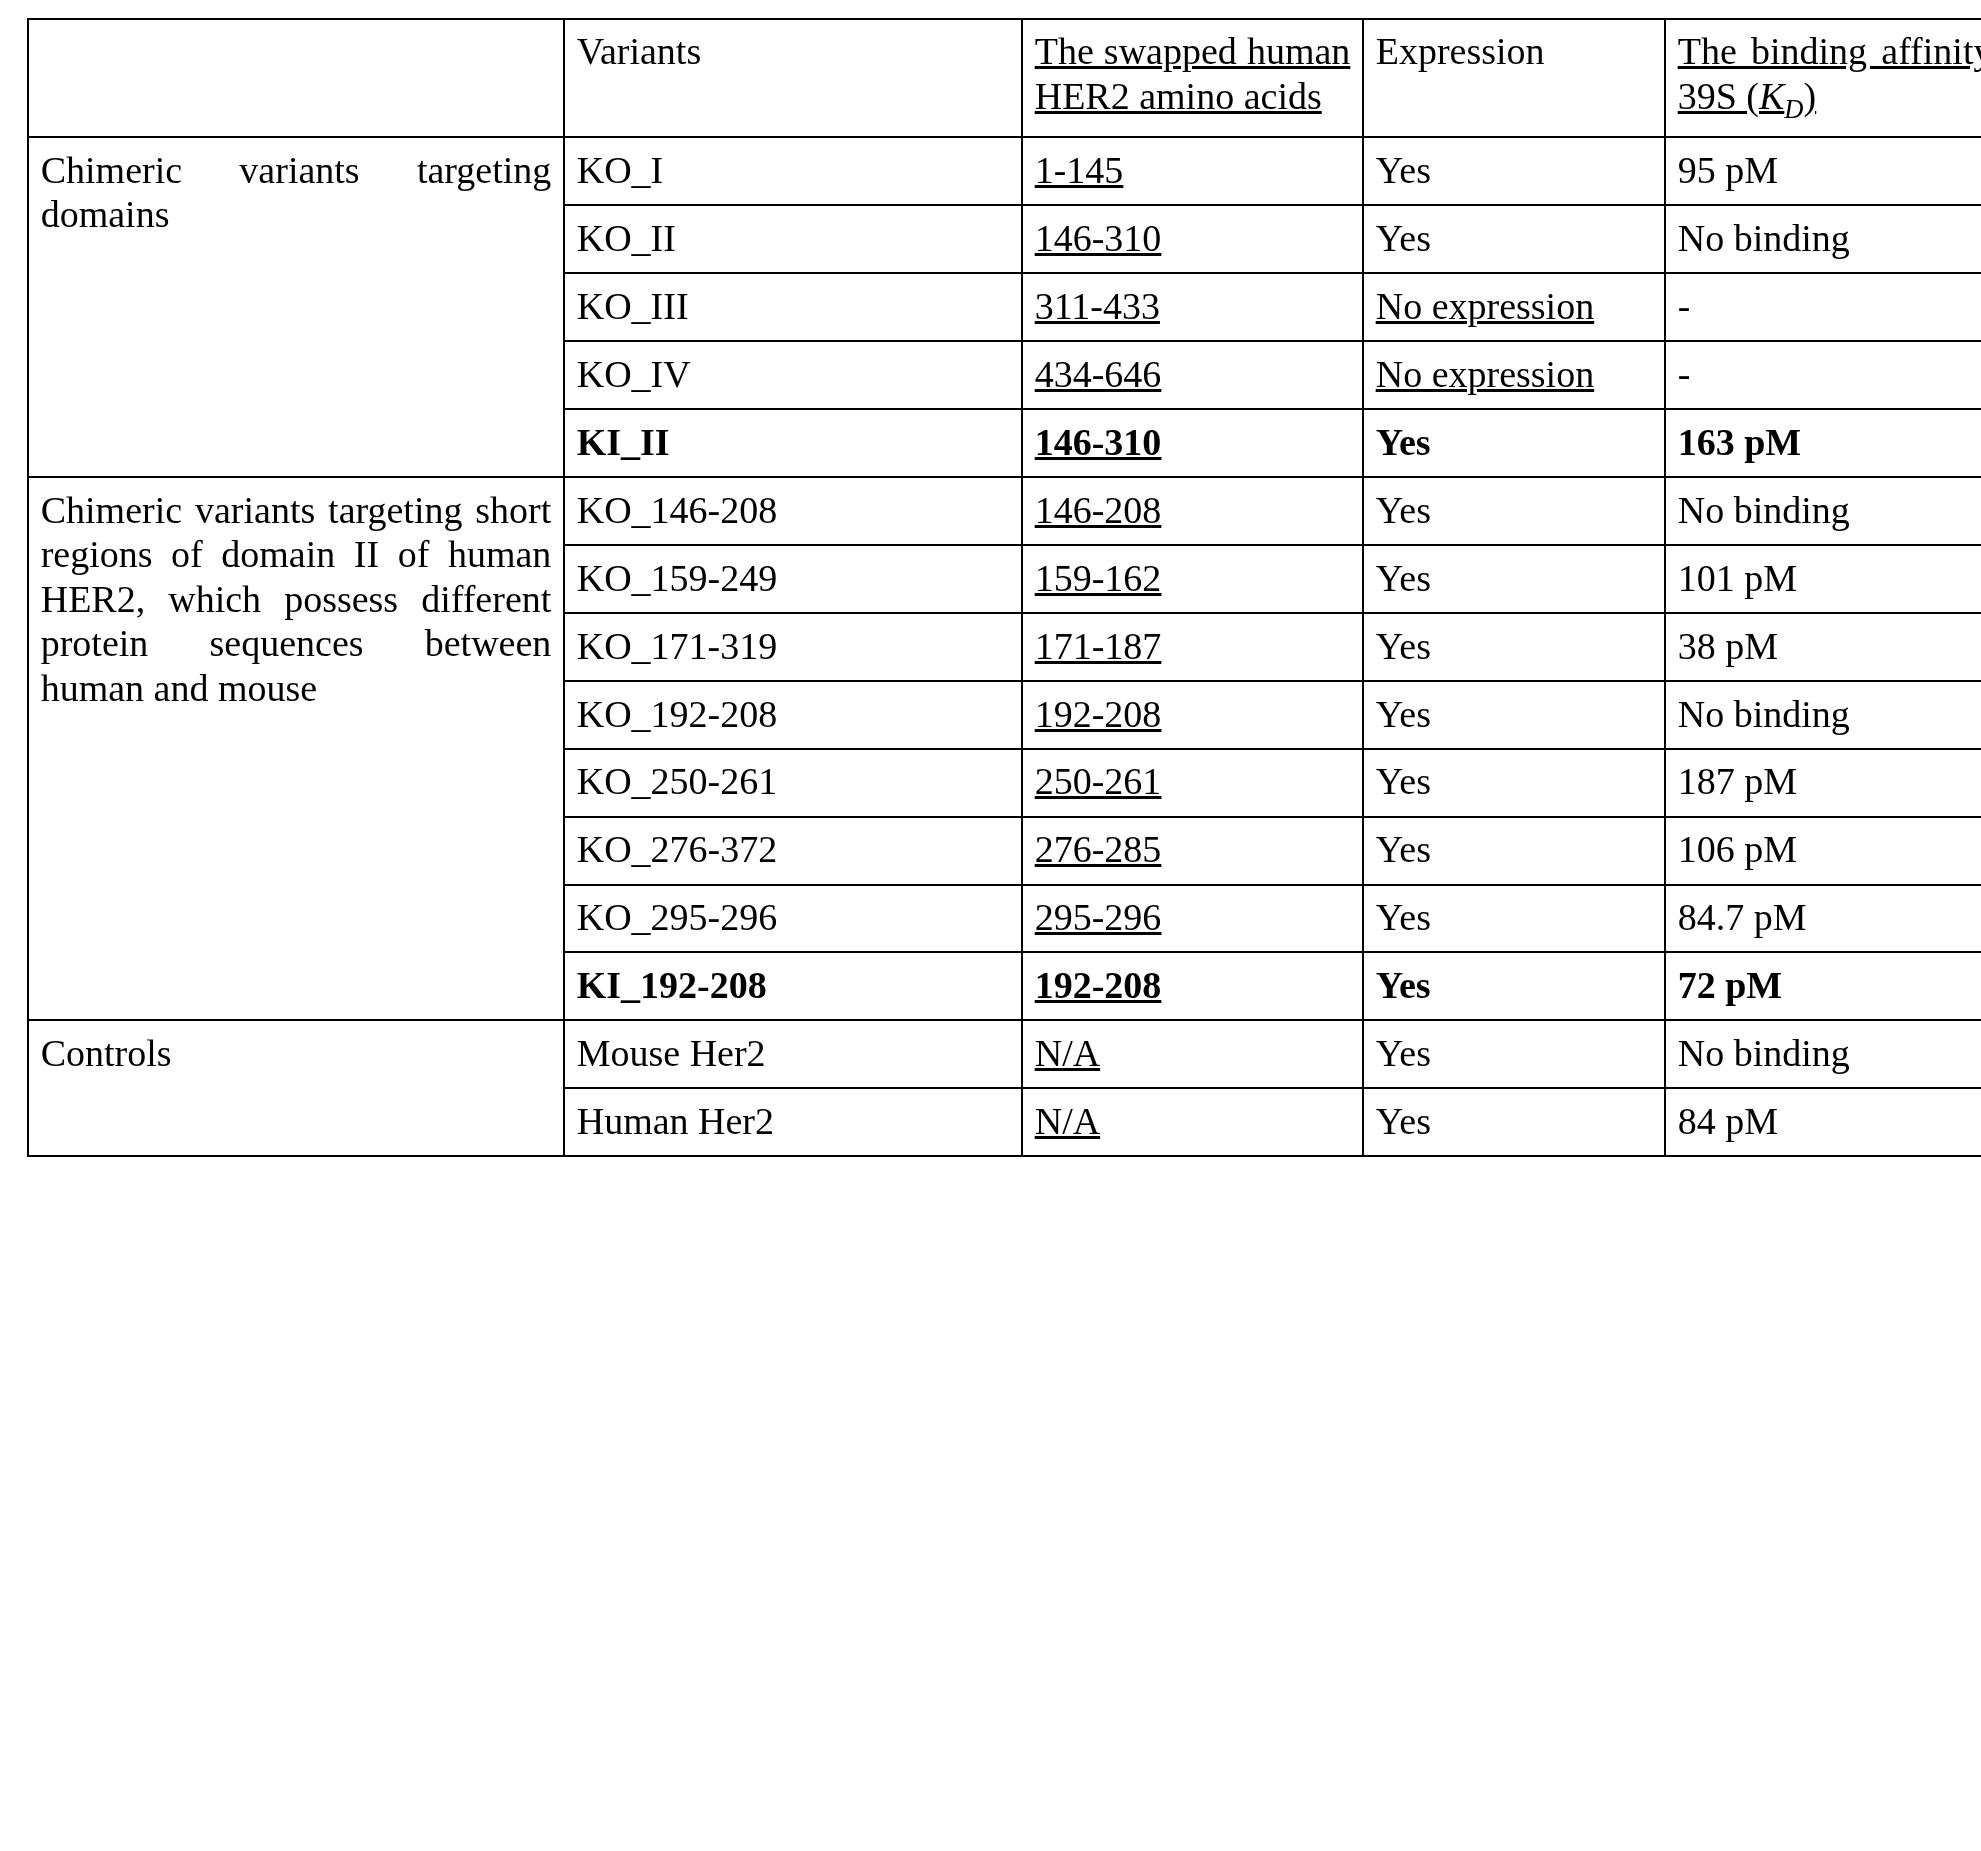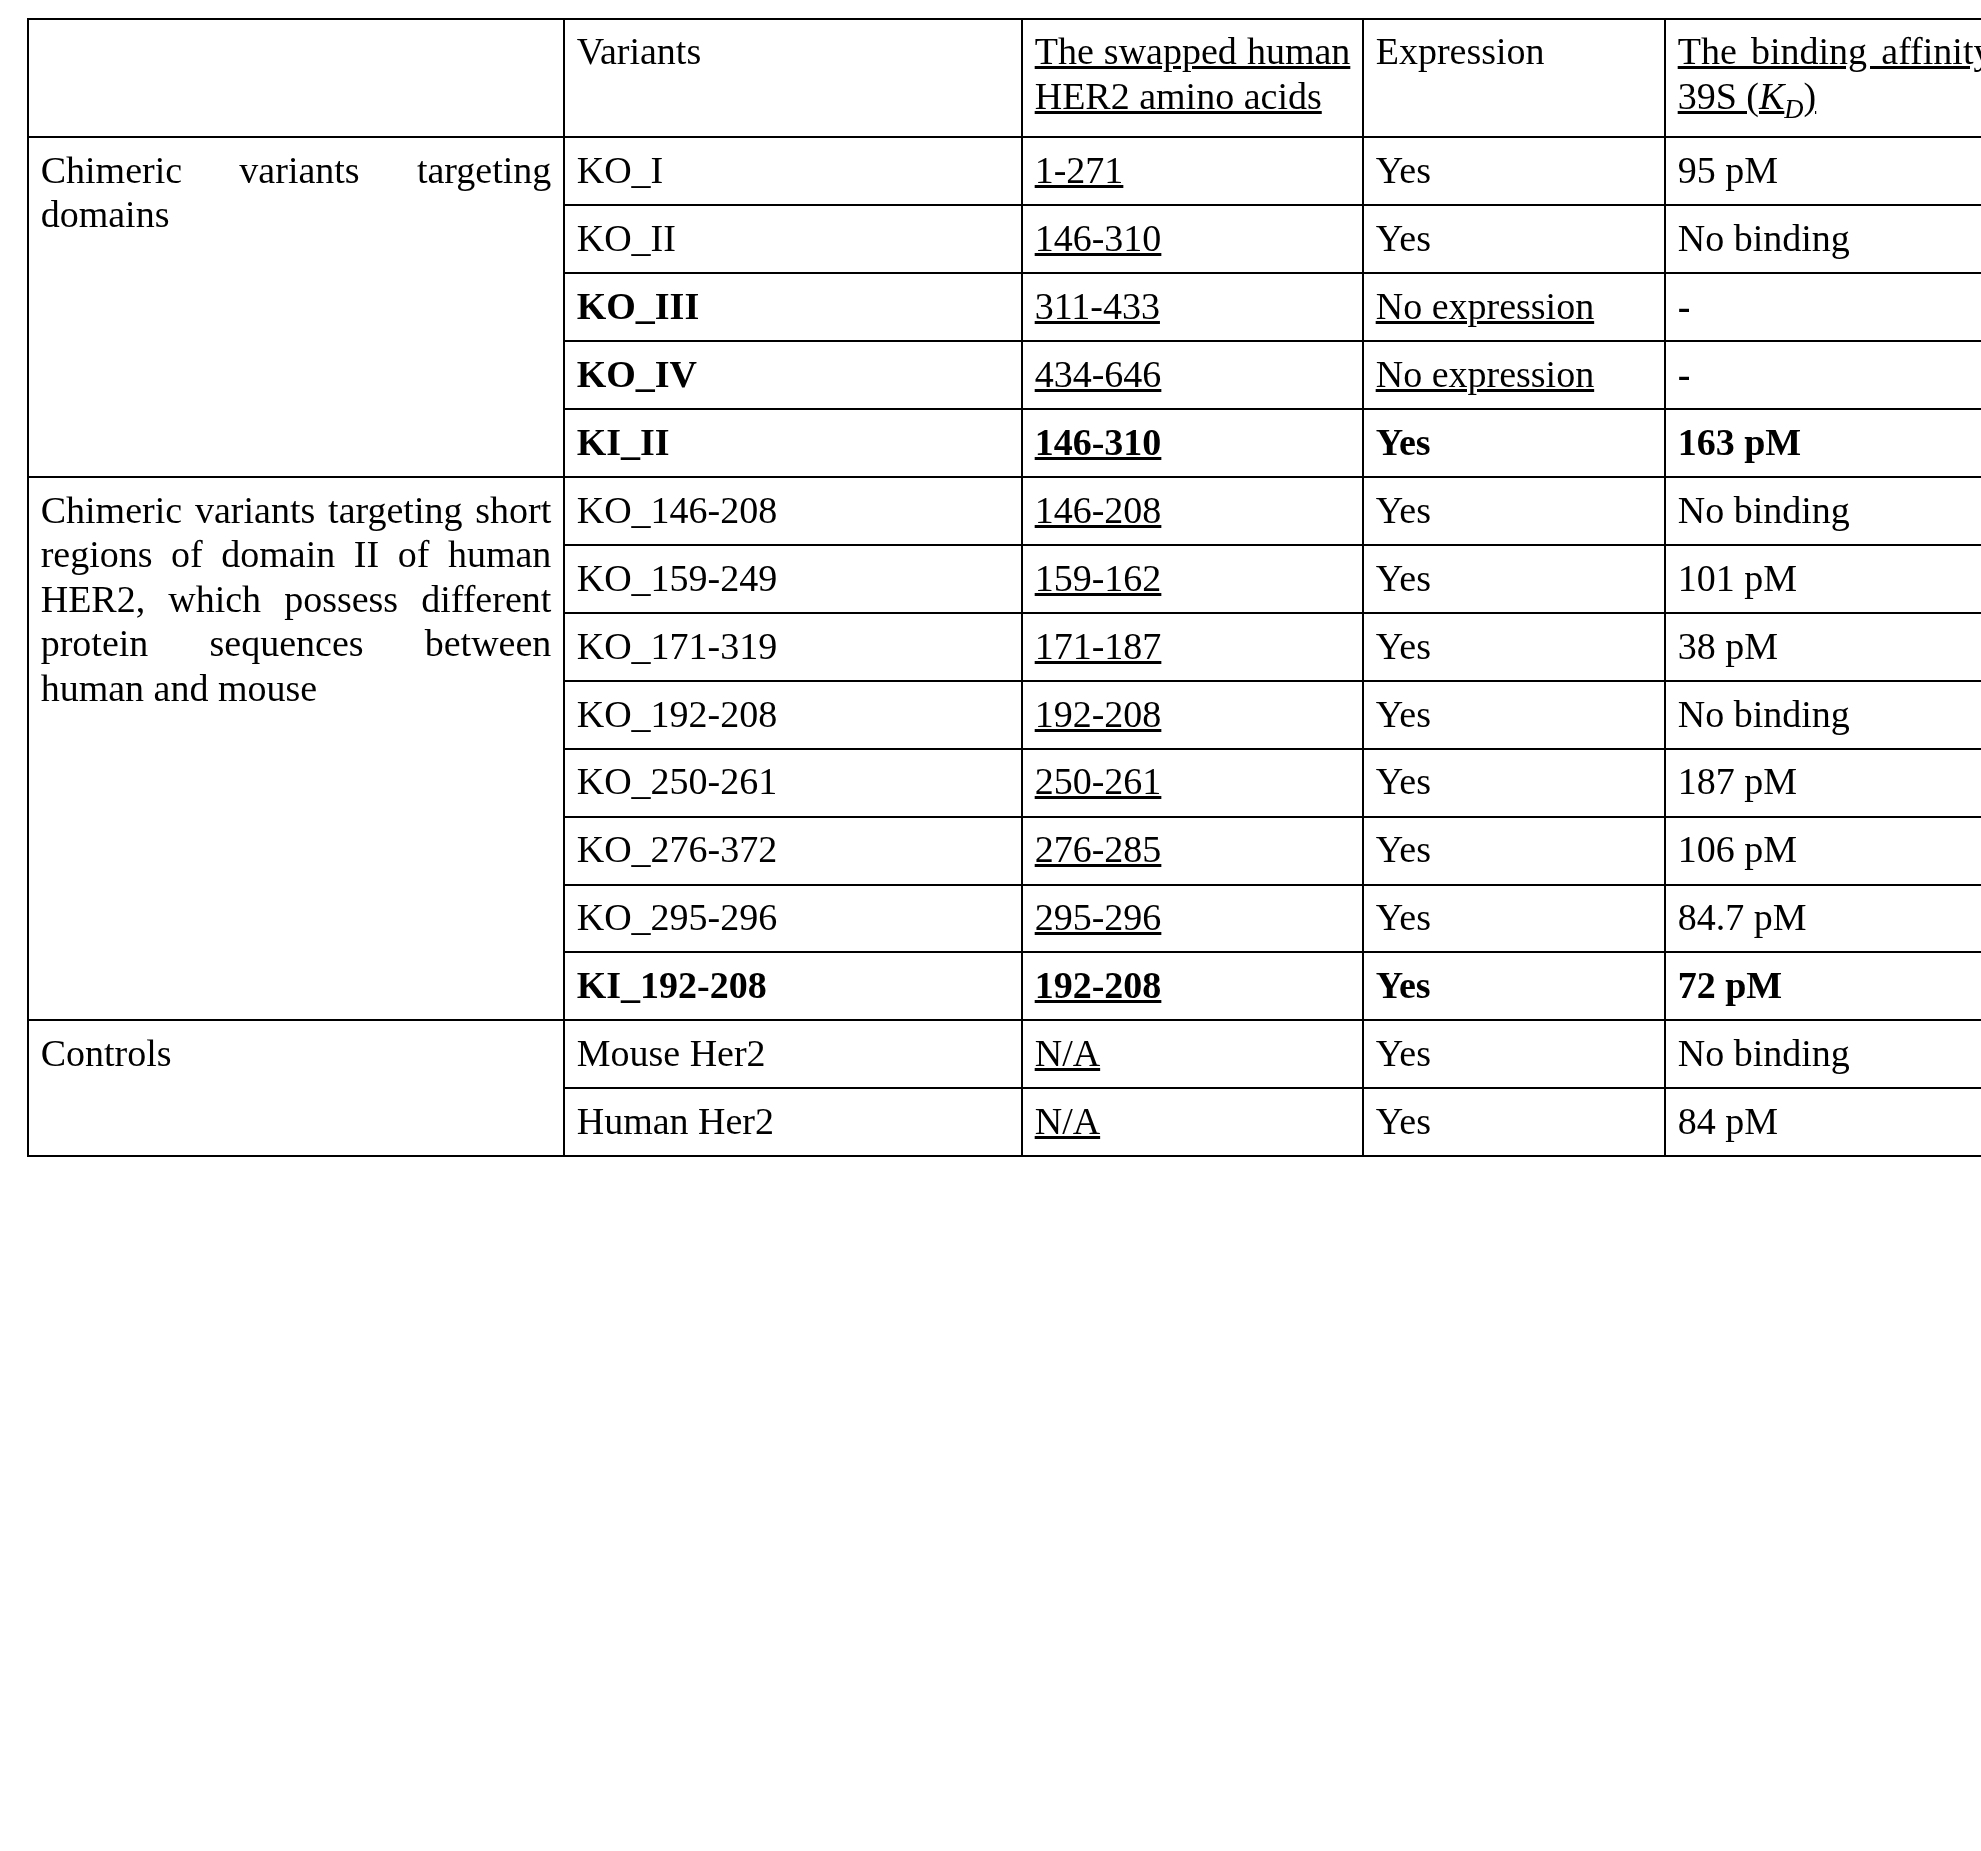--- a/index.html
+++ b/index.html
@@ -56,21 +56,21 @@
   .kd-sub {
     font-style: italic;
   }
   .kd-sub sub {
     font-style: italic;
     font-size: 0.7em;
   }
   
   td.top-tight { padding-top: 5.9px; text-decoration: underline; }
   td.mid { padding-top: 25px; }
-  td.mid2 { padding-top: 43px; font-weight: bold; }
+  td.mid2 { padding-top: 43px; }
 </style>
 </head>
 <body>
 
 <div class="page">
   <table class="data-table">
     <colgroup>
       <col class="c-group">
       <col class="c-variant">
       <col class="c-aa">
@@ -83,21 +83,21 @@
         <td class="hdr-blank"></td>
         <td class="hdr-cell mid">Variants</td>
         <td class="hdr-cell justify-last-left top-tight">The swapped human HER2 amino acids</td>
         <td class="hdr-cell mid">Expression</td>
         <td class="hdr-cell top-tight justify-last-left"><span>The binding affinity of 39S (</span><span class="kd-sub"><span>K</span><sub>D</sub></span><span>)</span></td>
       </tr>
 
       <tr>
         <td class="group-cell justify-last-left" rowspan="5">Chimeric variants targeting domains</td>
         <td class="mid">KO_I</td>
-        <td class="top-tight">1-271</td>
+        <td class="top-tight">1-145</td>
         <td class="mid">Yes</td>
         <td class="mid">95 pM</td>
       </tr>
       <tr>
         <td class="mid">KO_II</td>
         <td class="top-tight">146-310</td>
         <td class="mid">Yes</td>
         <td class="mid">No binding</td>
       </tr>
       <tr>

